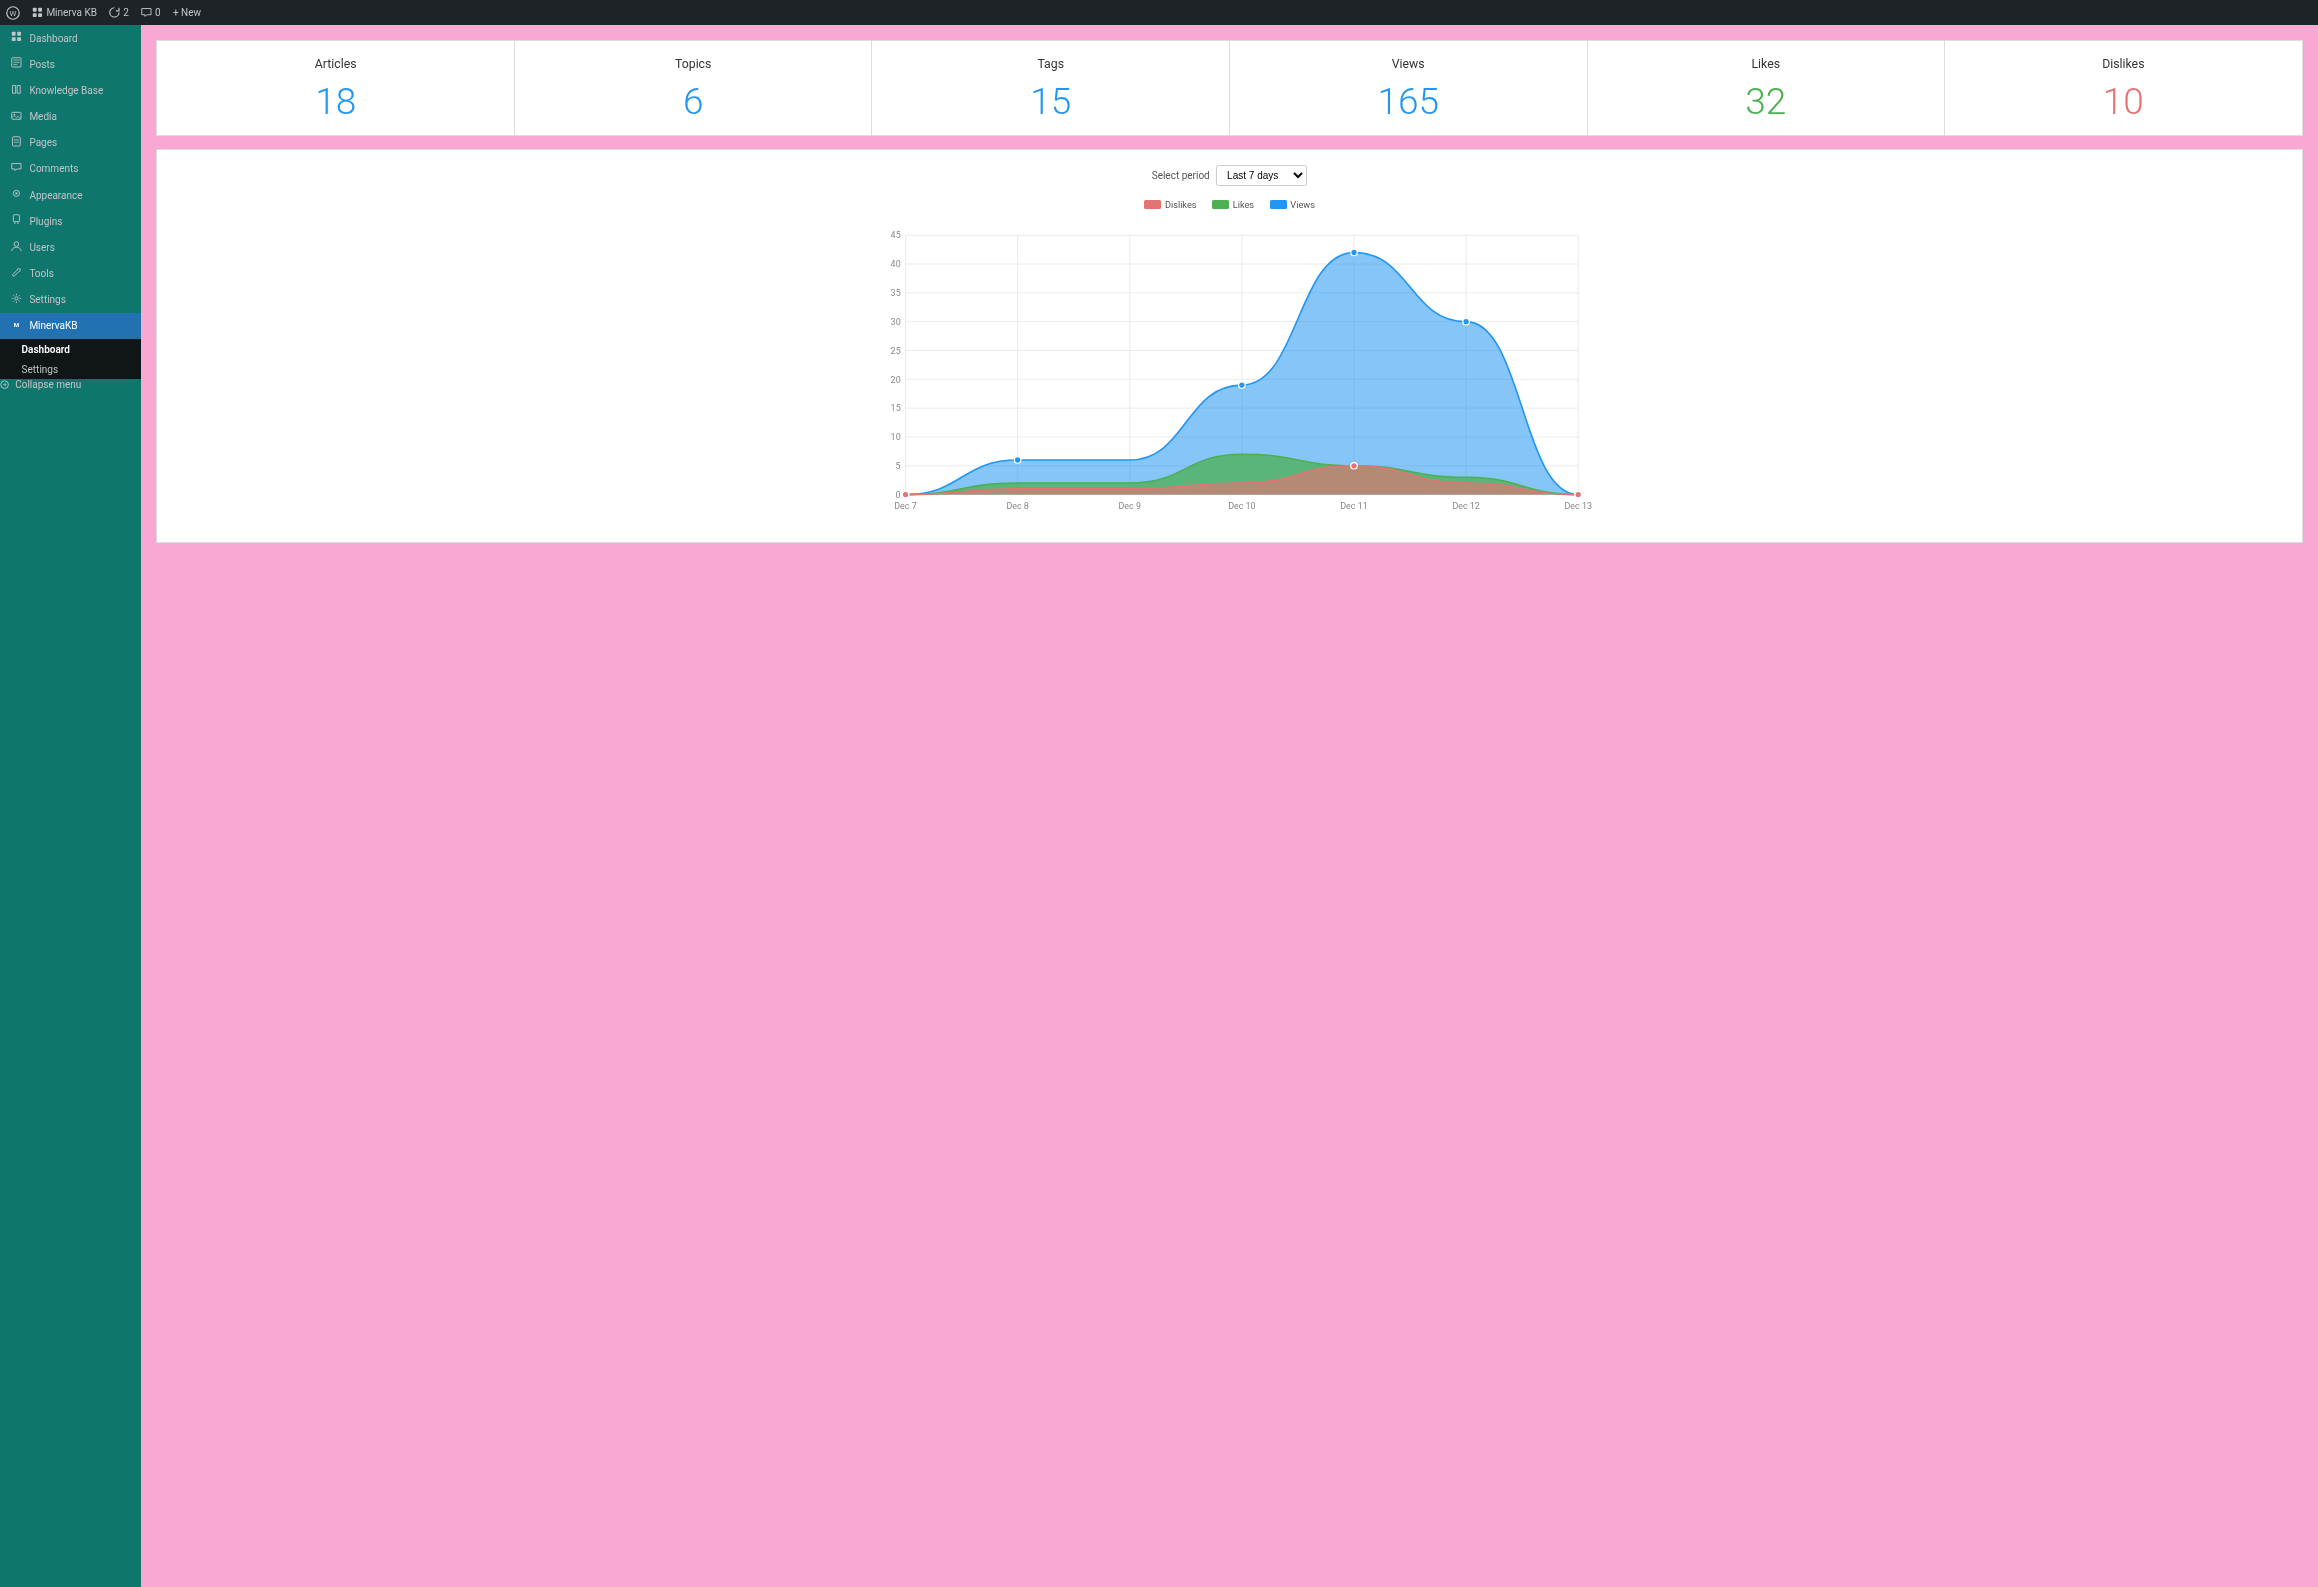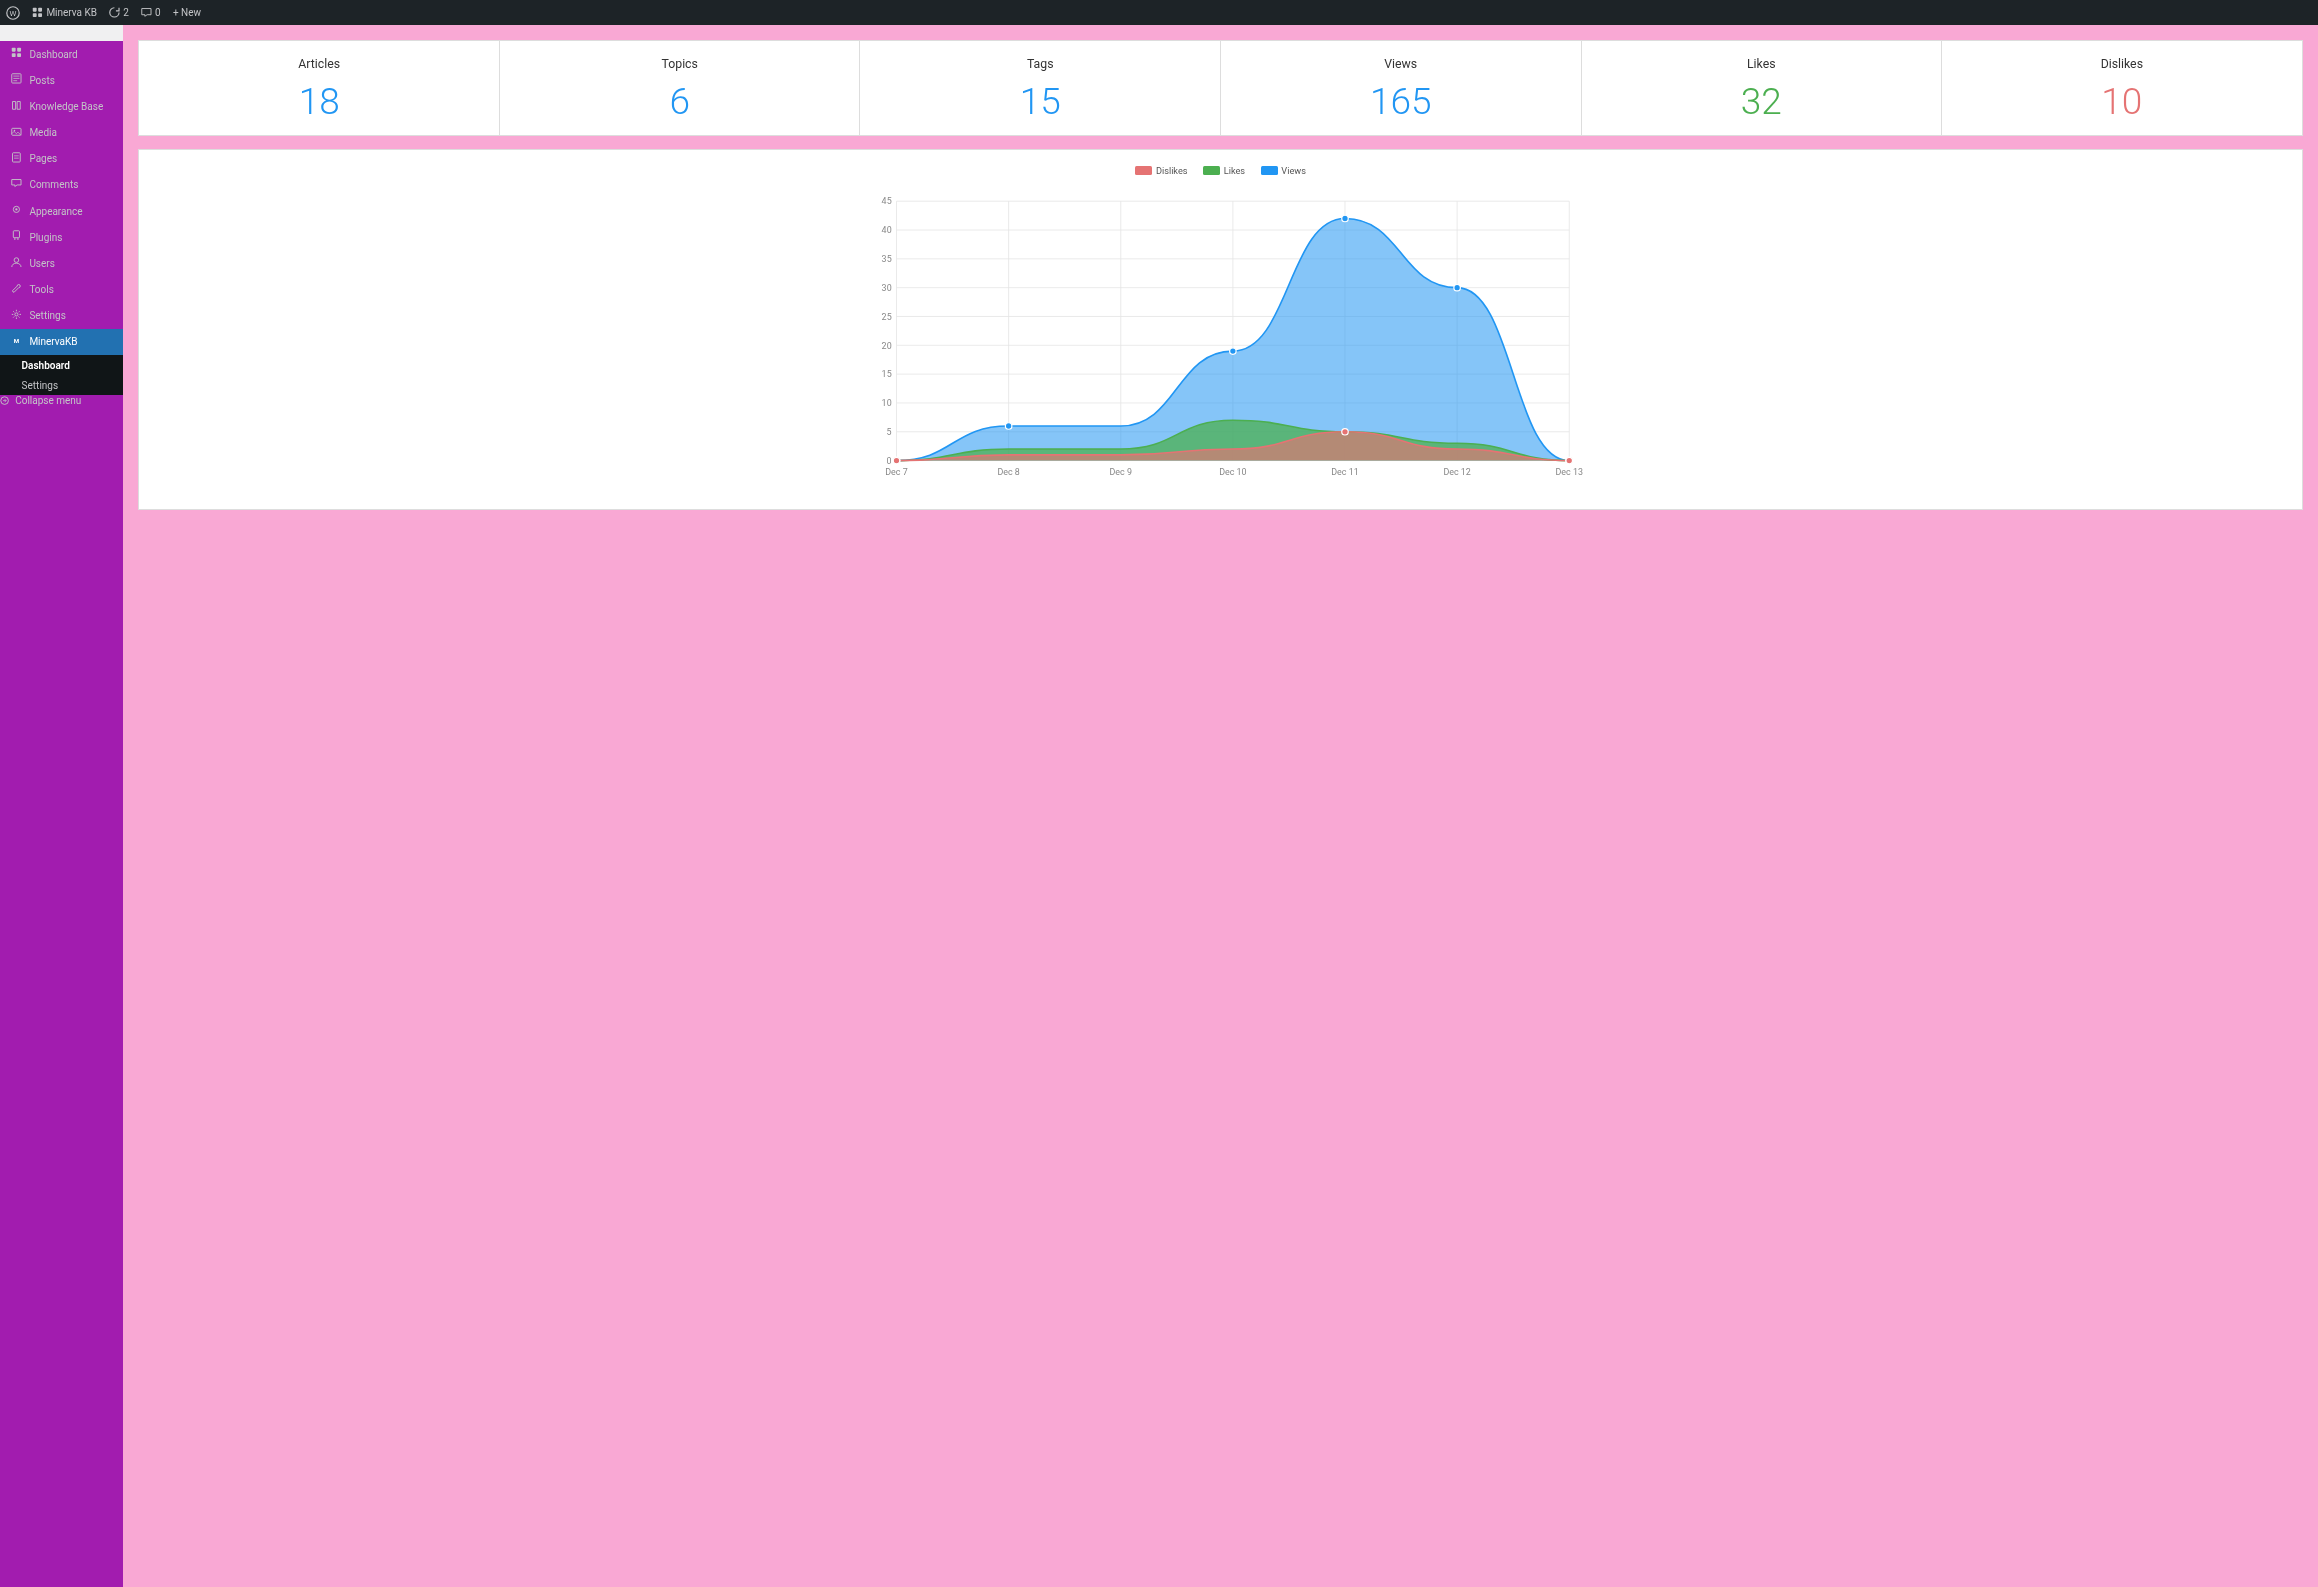--- a/index.html
+++ b/index.html
@@ -28,27 +28,26 @@
 
     
     #layout {
       display: flex;
       flex: 1;
       overflow: hidden;
     }
 
     
     #sidebar {
-      width: 123px;
-      background: #a21caf;
+      width: 141px;
+      background: #0f766e;
       color: #c3c4c7;
       font-size: 10px;
       overflow-y: auto;
       flex-shrink: 0;
-      margin-top: 16px;
     }
     .sidebar-item {
       display: flex;
       align-items: center;
       gap: 6.2px;
       padding: 6.2px 9.2px;
       cursor: pointer;
       color: #c3c4c7;
       text-decoration: none;
     }
@@ -356,20 +355,28 @@
         <div class="stat-label">Likes</div>
         <div class="stat-value green">32</div>
       </div>
       <div class="stat-card">
         <div class="stat-label">Dislikes</div>
         <div class="stat-value red">10</div>
       </div>
     </div>
 
     <div class="analytics-card">
+      <div class="analytics-controls">
+        <span class="period-label">Select period</span>
+        <select class="period-select">
+          <option>Last 7 days</option>
+          <option>Last 30 days</option>
+          <option>Last 90 days</option>
+        </select>
+      </div>
       <div class="chart-legend">
         <div class="legend-item">
           <span class="legend-swatch" style="background:#e57373;"></span>
           <span>Dislikes</span>
         </div>
         <div class="legend-item">
           <span class="legend-swatch" style="background:#4caf50;"></span>
           <span>Likes</span>
         </div>
         <div class="legend-item">

